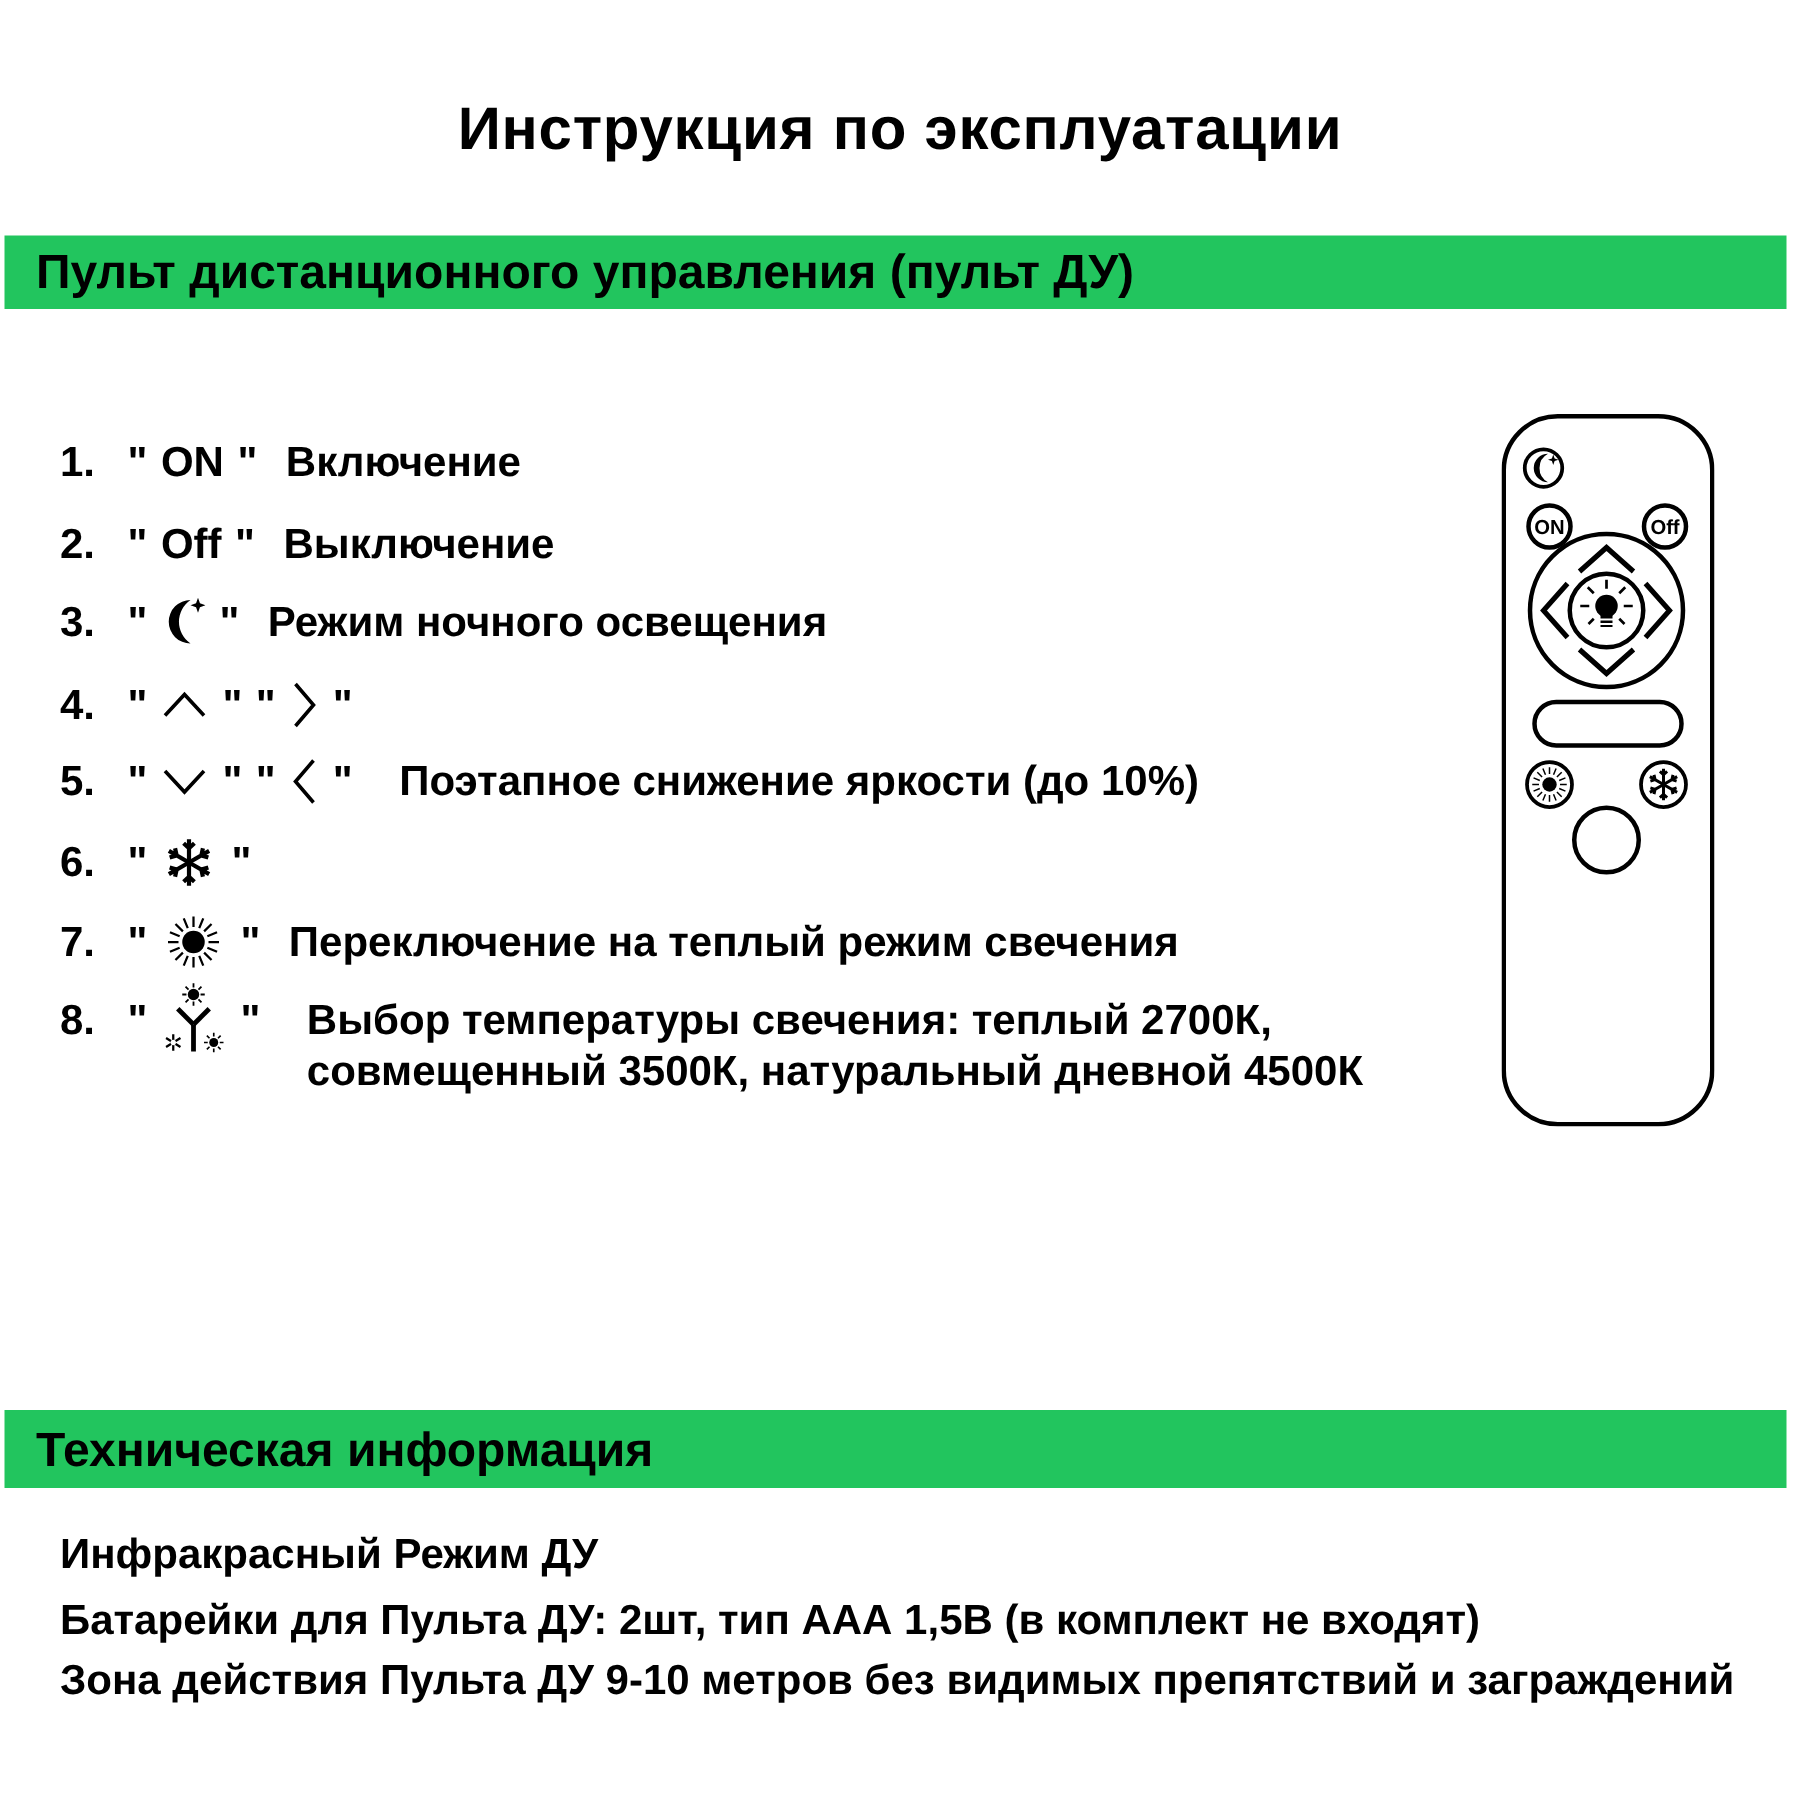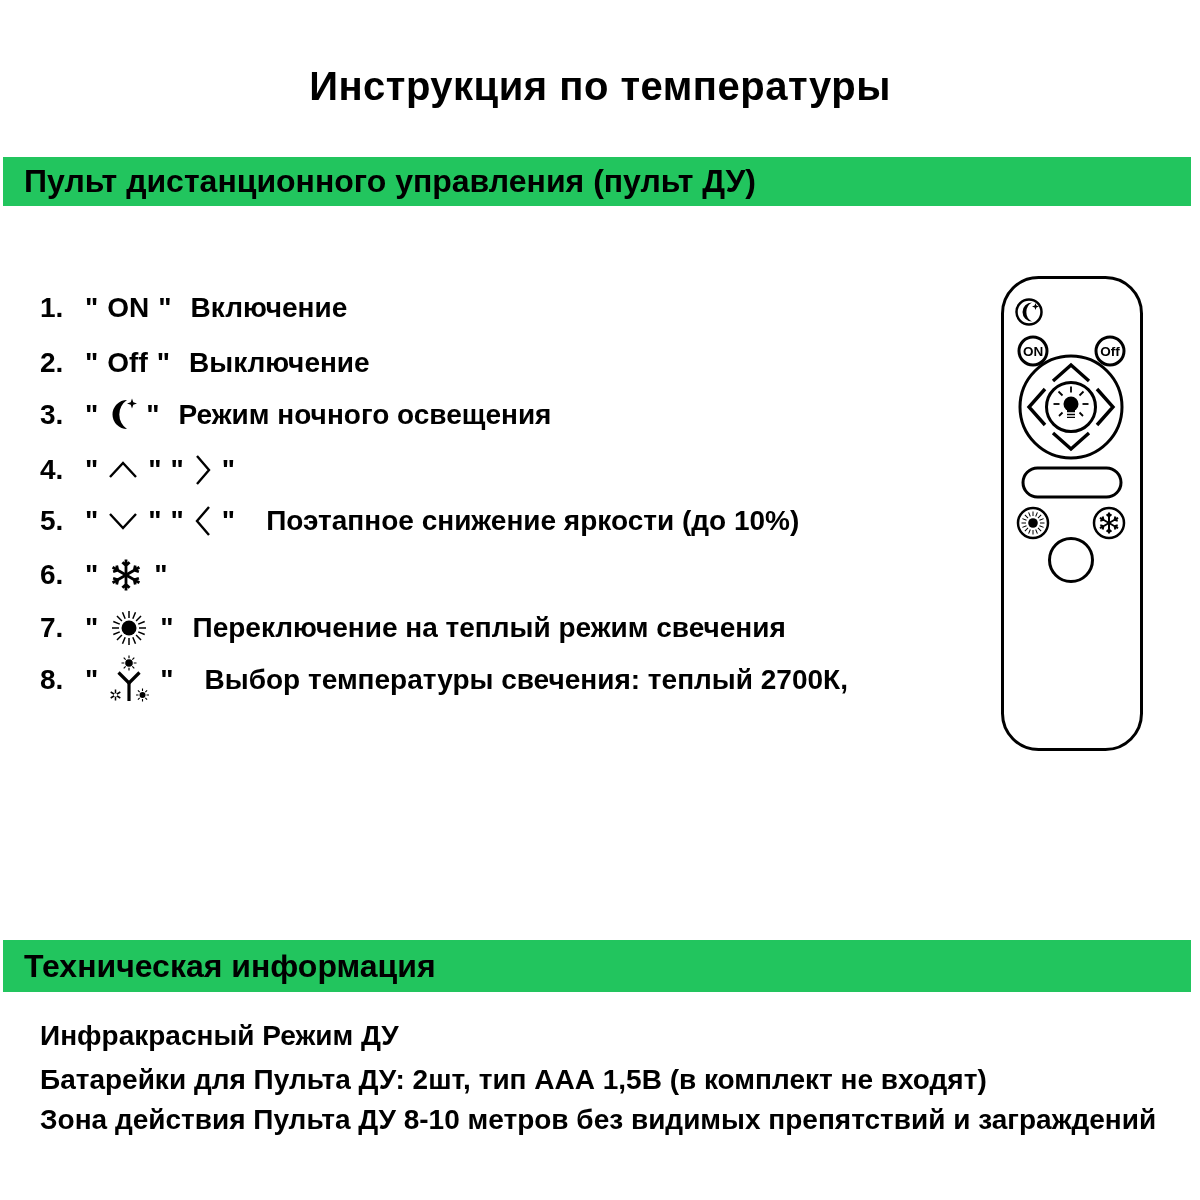--- a/index.html
+++ b/index.html
@@ -39,21 +39,21 @@
   .remote-svg { position:absolute; left:1001px; top:276px; }
   .remote-svg .oln { fill:#fff; stroke:#000; }
   .remote-svg .st  { fill:none; stroke:#000; }
   .remote-svg text { font-family:"Liberation Sans", sans-serif; font-weight:bold; fill:#000; }
 </style>
 </head>
 <body>
 
 <div class="page">
 
-  <div class="title">Инструкция по температуры</div>
+  <div class="title">Инструкция по эксплуатации</div>
 
   <div class="section-bar" id="bar-remote">
     <span>Пульт дистанционного управления (пульт ДУ)</span>
   </div>
 
   <div class="item" style="top:291px">
     <span class="num">1.</span>
     <span class="q">"</span>
     <span>ON</span>
     <span class="q">"</span>
@@ -168,20 +168,21 @@
       <g stroke="#000" stroke-width="1.1" fill="none">
         <path d="M35.5 33.5 L35.5 36 M35.5 44 L35.5 46.5" transform="rotate(0 35.5 40)"></path>
         <path d="M35.5 33.5 L35.5 36 M35.5 44 L35.5 46.5" transform="rotate(45 35.5 40)"></path>
         <path d="M35.5 33.5 L35.5 36 M35.5 44 L35.5 46.5" transform="rotate(90 35.5 40)"></path>
         <path d="M35.5 33.5 L35.5 36 M35.5 44 L35.5 46.5" transform="rotate(135 35.5 40)"></path>
       </g>
     </svg>
     <span class="q">"</span>
     <span class="desc-block">
       <span>Выбор температуры свечения: теплый 2700К,</span>
+      <span>совмещенный 3500К, натуральный дневной 4500К</span>
     </span>
   </div>
 
   <svg class="remote-svg" width="142" height="475" viewBox="0 0 142 475">
     <rect class="oln" x="1.5" y="1.5" width="139" height="472" rx="36" stroke-width="3"></rect>
 
     <g>
       <circle class="st" cx="28" cy="36" r="12.5" stroke-width="2.5"></circle>
       <path d="M 31,26.5 A 8.8,8.8 0 1,0 31,45.5 A 10.8,10.8 0 0,1 31,26.5 Z" fill="#000"></path>
       <path d="M34.5,27 L35.4,29.6 L38,30.5 L35.4,31.4 L34.5,34 L33.6,31.4 L31,30.5 L33.6,29.6 Z" fill="#000"></path>
@@ -252,15 +253,15 @@
 
     <circle class="st" cx="70" cy="284" r="21.5" stroke-width="3"></circle>
   </svg>
 
   <div class="section-bar" id="bar-tech">
     <span>Техническая информация</span>
   </div>
 
   <div class="tech-line" id="tech-line-0">Инфракрасный Режим ДУ</div>
   <div class="tech-line" id="tech-line-1">Батарейки для Пульта ДУ: 2шт, тип ААА 1,5В (в комплект не входят)</div>
-  <div class="tech-line" id="tech-line-2">Зона действия Пульта ДУ 8-10 метров без видимых препятствий и заграждений</div>
+  <div class="tech-line" id="tech-line-2">Зона действия Пульта ДУ 9-10 метров без видимых препятствий и заграждений</div>
 
 </div>
 
 </body></html>

